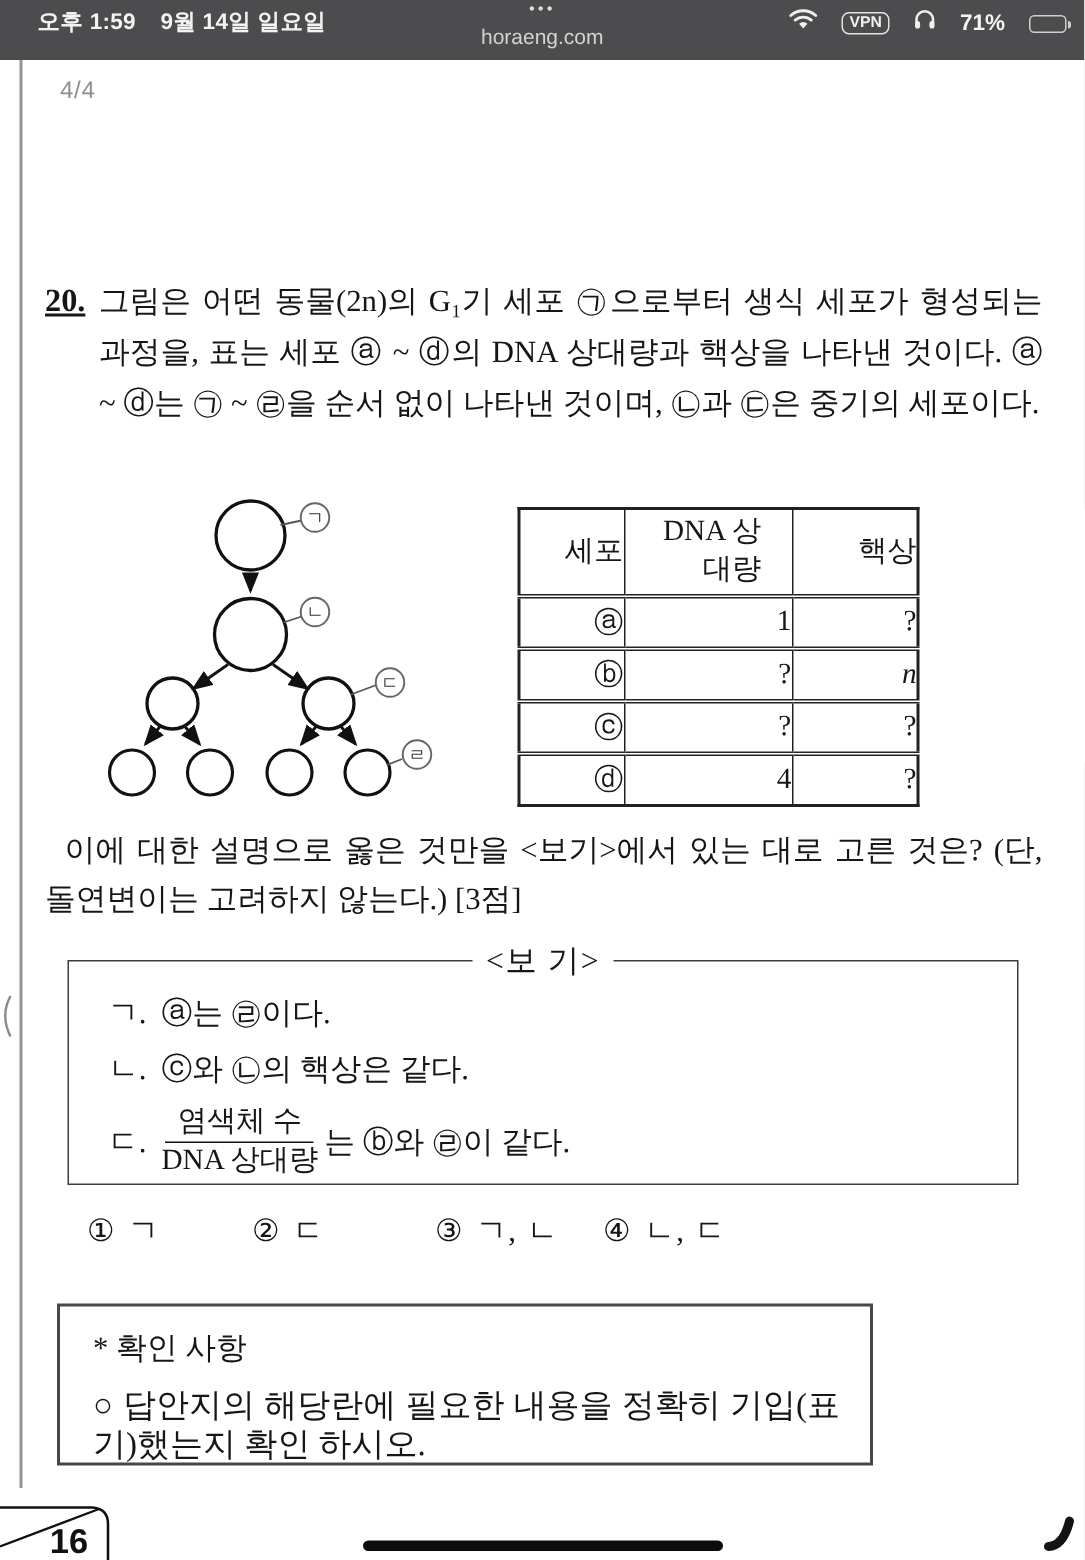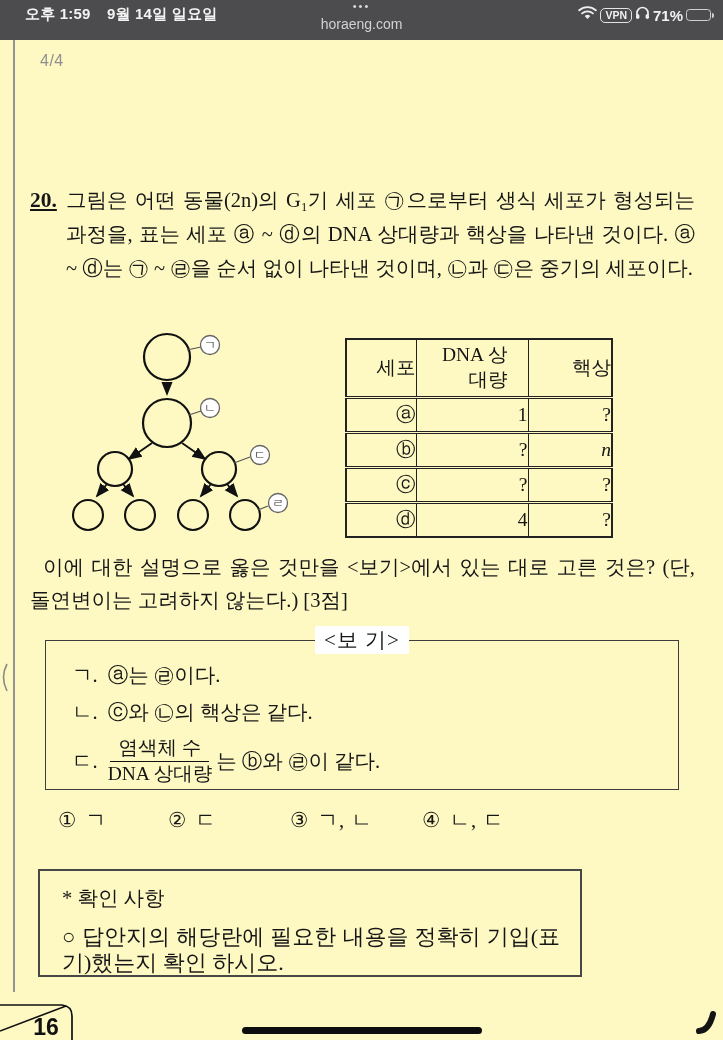--- a/index.html
+++ b/index.html
@@ -1,33 +1,33 @@
 <!DOCTYPE html>
 <html><head>
 <meta charset="utf-8">
 <style>
   * { margin:0; padding:0; box-sizing:border-box; }
   html,body { background:#e9e9e9; }
   .screen {
     position:relative; width:723px; height:1040px; margin:0 auto;
-    background:#fef9c3; overflow:hidden;
+    background:#ffffff; overflow:hidden;
     font-family:"Liberation Serif","DejaVu Serif",serif; color:#161616;
   }
 
   
   .status-bar {
     position:absolute; top:0; left:0; width:723px; height:40px;
     background:#4c4c4e; color:#f3f3f3;
     font-family:"Liberation Sans","DejaVu Sans",sans-serif;
   }
   .sb-left { position:absolute; left:25px; top:5px; font-size:15px; font-weight:700; letter-spacing:.2px; }
   .sb-left .sb-date { margin-left:12px; }
   .sb-dots { position:absolute; left:50%; transform:translateX(-50%); top:0px; font-size:11px; letter-spacing:2px; color:#dcdcdc; }
   .sb-url  { position:absolute; left:50%; transform:translateX(-50%); top:16px; font-size:14px; color:#d2d2d2; }
-  .sb-right { position:absolute; right:12px; top:6px; display:flex; align-items:center; gap:3px; }
+  .sb-right { position:absolute; right:12px; top:6px; display:flex; align-items:center; gap:16px; }
   .vpn-badge { border:1.5px solid #e4e4e4; border-radius:5px; font-size:10.5px; font-weight:700; padding:0px 4px; line-height:13px; color:#f0f0f0; }
   .sb-batt-pct { font-size:15px; font-weight:600; }
   .battery { position:relative; width:25px; height:12px; border:1px solid #cfcfcf; border-radius:3.5px; padding:1px; }
   .battery .fill { height:100%; width:70%; background:#ffffff; border-radius:1.5px; }
   .battery:after { content:""; position:absolute; right:-4px; top:3px; width:2.5px; height:5px; background:#cfcfcf; border-radius:0 2px 2px 0; }
 
   
   .vline { position:absolute; left:13px; top:40px; width:1.5px; height:952px; background:#949494; }
   .edge-mark { position:absolute; left:0px; top:663px; }
   .page-indicator { position:absolute; left:40px; top:52px; font-family:"Liberation Sans","DejaVu Sans",sans-serif; font-size:16px; color:#8f8f92; letter-spacing:.5px; }
@@ -58,21 +58,21 @@
   .bogi-label { margin-right:10px; }
   .frac { display:inline-block; text-align:center; font-size:19.5px; line-height:1.3; margin-right:4px; }
   .frac .num { padding:0 8px 3px; border-bottom:1.7px solid #111; }
   .frac .den { padding-top:1px; }
 
   
   .choices { position:absolute; left:30px; right:28px; top:806px; height:34px; font-size:20.5px; }
   .choice { position:absolute; top:0; white-space:nowrap; }
   .choice .ctext { margin-left:9px; letter-spacing:1px; }
   .choice:nth-child(1){ left:28px; } .choice:nth-child(2){ left:138px; }
-  .choice:nth-child(3){ left:260px; } .choice:nth-child(4){ left:392px;text-align:right; }
+  .choice:nth-child(3){ left:260px; } .choice:nth-child(4){ left:372px;text-align:right; }
   .choice:nth-child(5){ left:514px; }
 
   
   .notice { position:absolute; left:38px; top:869px; width:544px; height:108px; border:2px solid #474747; padding:13px 20px 0 22px; }
   .notice-title { font-size:20.5px; margin-bottom:12px; }
   .notice-text { font-size:22px; line-height:26px; text-align:justify; }
 
   
   .fold { position:absolute; left:0; top:998px; }
   .home-indicator { position:absolute; left:242px; top:1027px; width:240px; height:7px; background:#0d0d0d; border-radius:4px; }

